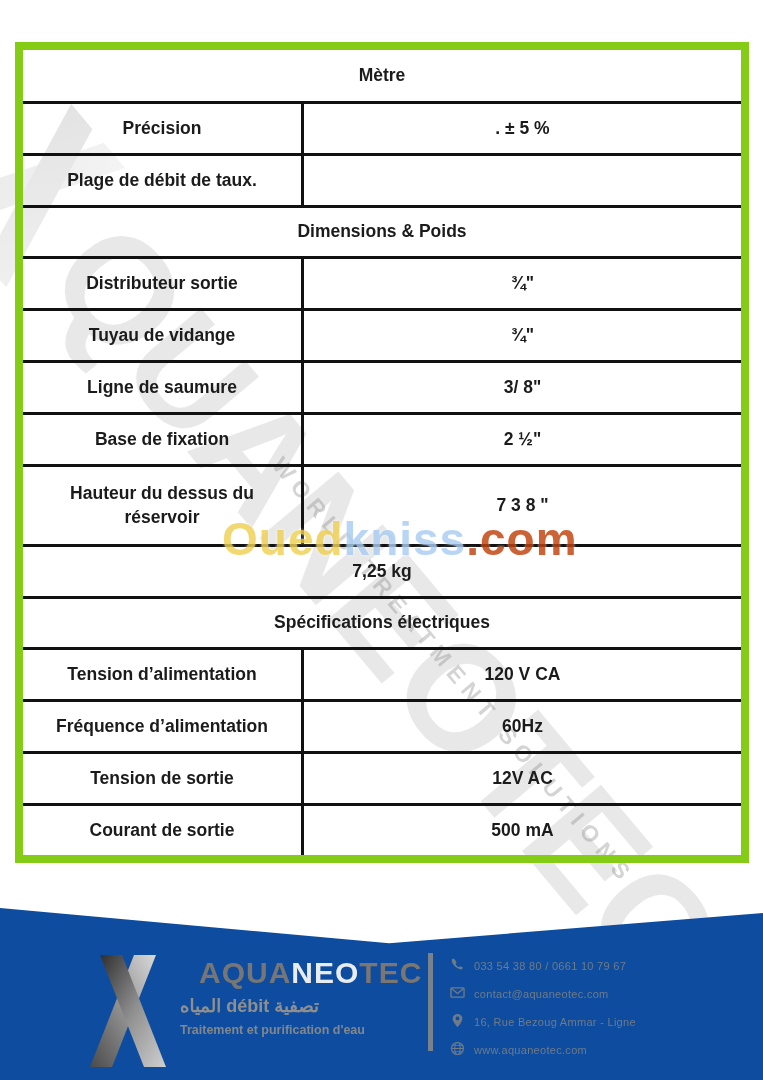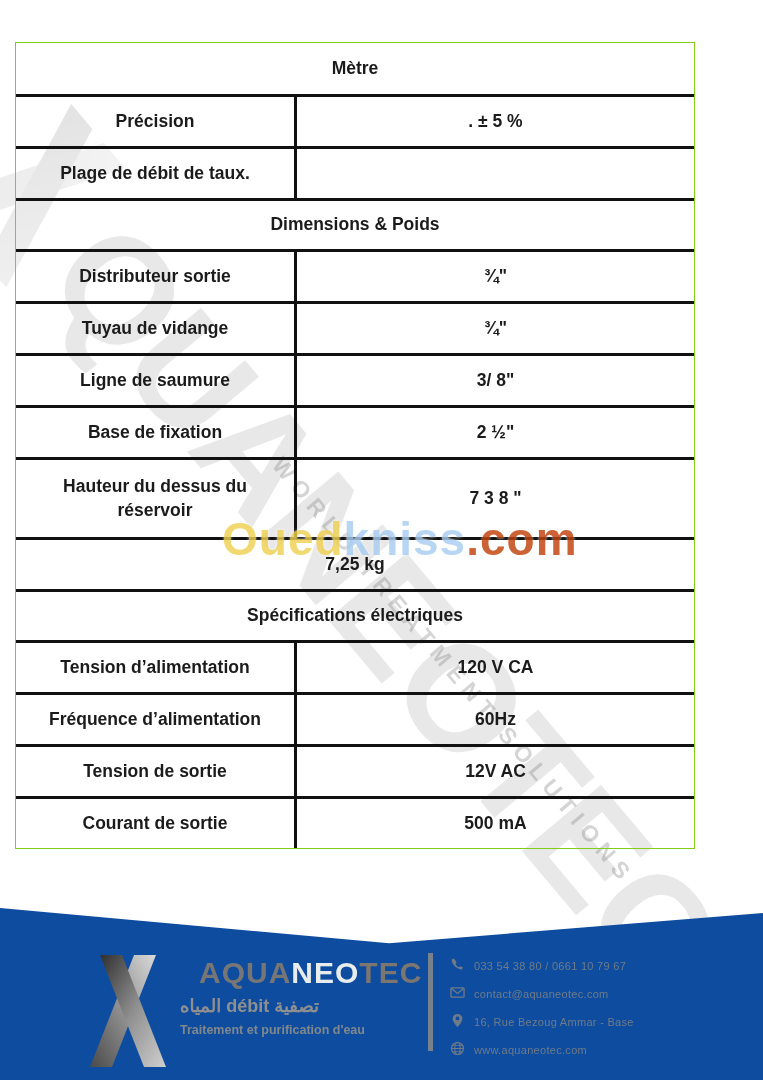--- a/index.html
+++ b/index.html
@@ -25,22 +25,22 @@
     opacity:0.38;pointer-events:none;white-space:nowrap;
   }
   .wm-ok{
     position:absolute;left:222px;top:512px;z-index:3;
     font-size:46px;font-weight:bold;letter-spacing:1px;
     opacity:0.82;pointer-events:none;white-space:nowrap;
     text-shadow:0 0 3px rgba(255,255,255,0.9);
   }
   
   .spec-table{
-    position:absolute;left:15px;top:42px;width:680px;z-index:2;
-    border:1px solid #84cc16;box-sizing:border-box;background:transparent;
+    position:absolute;left:15px;top:42px;width:734px;z-index:2;
+    border:8px solid #84cc16;box-sizing:border-box;background:transparent;
   }
   .srow{display:flex;align-items:stretch;box-sizing:border-box;}
   .srow + .srow{border-top:3px solid #111111;}
   .srow.section{height:51px;}
   .srow.pair{height:52px;}
   .srow.tall{height:80px;}
   .cell{
     display:flex;align-items:center;justify-content:center;text-align:center;
     font-size:17.5px;font-weight:bold;color:#1b1b1b;box-sizing:border-box;
     line-height:1.35;
@@ -200,21 +200,21 @@
               <rect x="1" y="3" width="14" height="10" rx="1" fill="none" stroke="#6f7b88" stroke-width="1.4"></rect>
               <path d="M1.5 3.8 L8 9 L14.5 3.8" fill="none" stroke="#6f7b88" stroke-width="1.4"></path>
             </svg></span>
           <span class="contact-text">contact@aquaneotec.com</span>
         </div>
         <div class="contact-item">
           <span><svg width="15" height="15" viewBox="0 0 16 16">
               <path d="M8 1 C4.9 1 2.8 3.3 2.8 6 C2.8 9.3 8 15 8 15 C8 15 13.2 9.3 13.2 6 C13.2 3.3 11.1 1 8 1 Z" fill="#6f7b88"></path>
               <circle cx="8" cy="5.8" r="2" fill="#0e4c9f"></circle>
             </svg></span>
-          <span class="contact-text">16, Rue Bezoug Ammar - Base</span>
+          <span class="contact-text">16, Rue Bezoug Ammar - Ligne</span>
         </div>
         <div class="contact-item">
           <span><svg width="15" height="15" viewBox="0 0 16 16">
               <circle cx="8" cy="8" r="6.4" fill="none" stroke="#6f7b88" stroke-width="1.3"></circle>
               <ellipse cx="8" cy="8" rx="2.9" ry="6.4" fill="none" stroke="#6f7b88" stroke-width="1.1"></ellipse>
               <line x1="1.6" y1="8" x2="14.4" y2="8" stroke="#6f7b88" stroke-width="1.1"></line>
               <line x1="2.4" y1="4.6" x2="13.6" y2="4.6" stroke="#6f7b88" stroke-width="0.9"></line>
               <line x1="2.4" y1="11.4" x2="13.6" y2="11.4" stroke="#6f7b88" stroke-width="0.9"></line>
             </svg></span>
           <span class="contact-text">www.aquaneotec.com</span>

